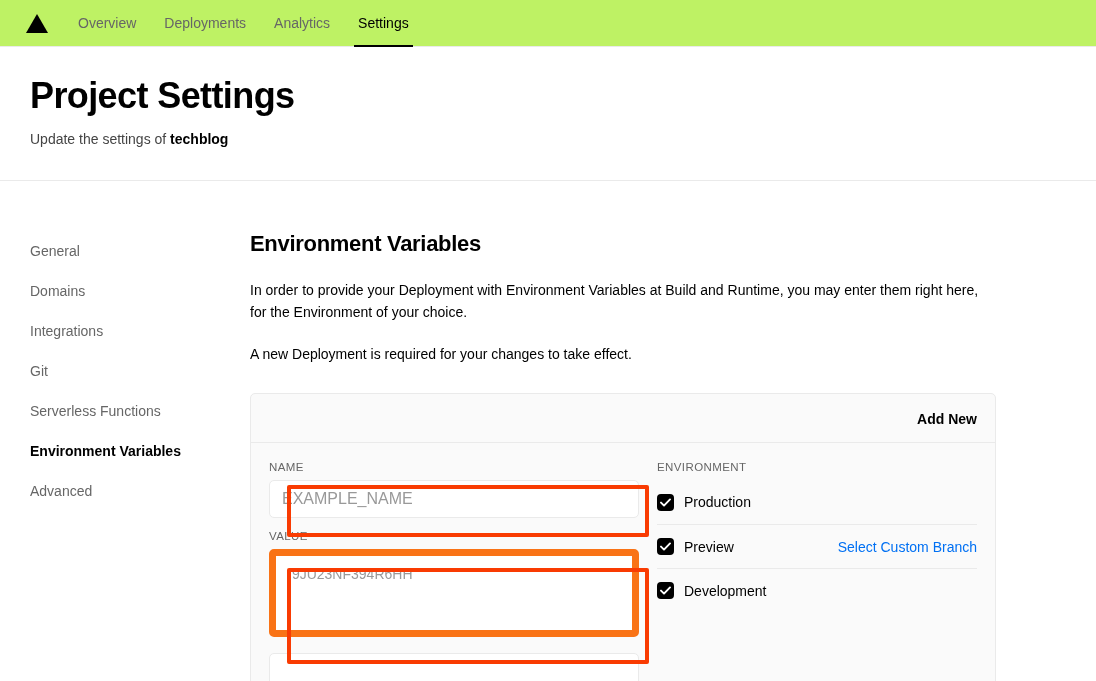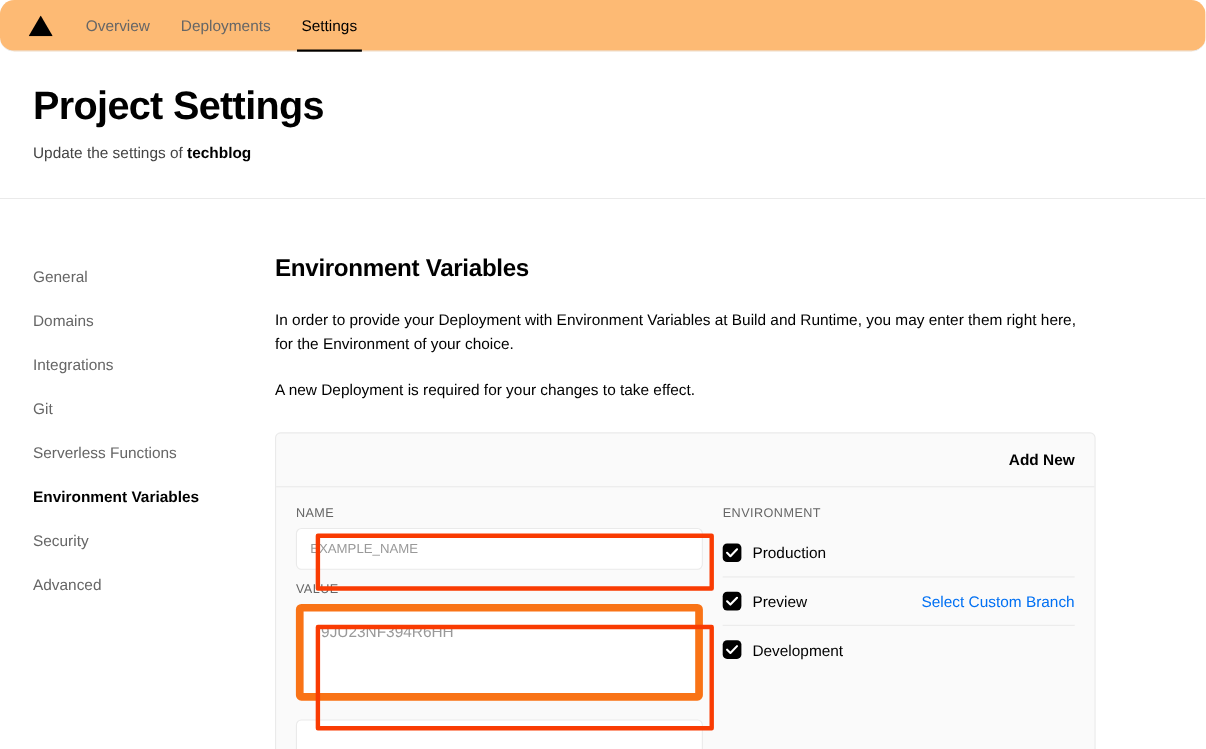--- a/index.html
+++ b/index.html
@@ -9,26 +9,25 @@
     overflow: hidden;
     background: #ffffff;
     font-family: "Liberation Sans", sans-serif;
     -webkit-font-smoothing: antialiased;
   }
 
   
   .navbar {
     position: relative;
     height: 47px;
-    background: #fdba74;
+    background: #bef264;
     border-bottom: 1px solid #eaeaea;
     display: flex;
     align-items: center;
     padding-left: 24px;
-    border-radius: 13px;
   }
   .logo {
     width: 26px; height: 26px;
     display: flex; align-items: center; justify-content: center;
     margin-right: 14px;
   }
   .logo svg { display: block; }
   .nav-items { display: flex; align-items: stretch; height: 47px; }
   .nav-item {
     position: relative;
@@ -138,21 +137,21 @@
     letter-spacing: 0.4px;
     margin-bottom: 7px;
     display: block;
   }
   .text-input {
     width: 100%;
     height: 38px;
     border: 1px solid #eaeaea;
     border-radius: 5px;
     background: #ffffff;
-    font-size: 12px;
+    font-size: 16px;
     color: #000000;
     padding: 0 12px;
     outline: none;
     font-family: "Liberation Sans", sans-serif;
   }
   .text-input::placeholder { color: #999999; }
   .text-area {
     width: 100%;
     height: 88px;
     border: 7px solid #f97316;
@@ -214,20 +213,23 @@
       <polygon points="11,0 22,19 0,19" fill="#000000"></polygon>
     </svg>
   </div>
   <div class="nav-items">
     <div class="nav-item">
       <span>Overview</span>
     </div>
     <div class="nav-item">
       <span>Deployments</span>
     </div>
+    <div class="nav-item">
+      <span>Analytics</span>
+    </div>
     <div class="nav-item active">
       <span>Settings</span>
     </div>
   </div>
 </div>
 
 <div class="page-header">
   <h1 class="page-title">Project Settings</h1>
   <p class="page-subtitle">
     <span>Update the settings of </span><b>techblog</b>
@@ -247,23 +249,20 @@
       <span>Integrations</span>
     </div>
     <div class="side-item">
       <span>Git</span>
     </div>
     <div class="side-item">
       <span>Serverless Functions</span>
     </div>
     <div class="side-item active">
       <span>Environment Variables</span>
-    </div>
-    <div class="side-item">
-      <span>Security</span>
     </div>
     <div class="side-item">
       <span>Advanced</span>
     </div>
   </div>
 
   <div class="content">
     <h2 class="section-title">Environment Variables</h2>
     <p class="section-para">In order to provide your Deployment with Environment Variables at Build and Runtime, you may enter them right here, for the Environment of your choice.</p>
     <p class="section-para last">A new Deployment is required for your changes to take effect.</p>

